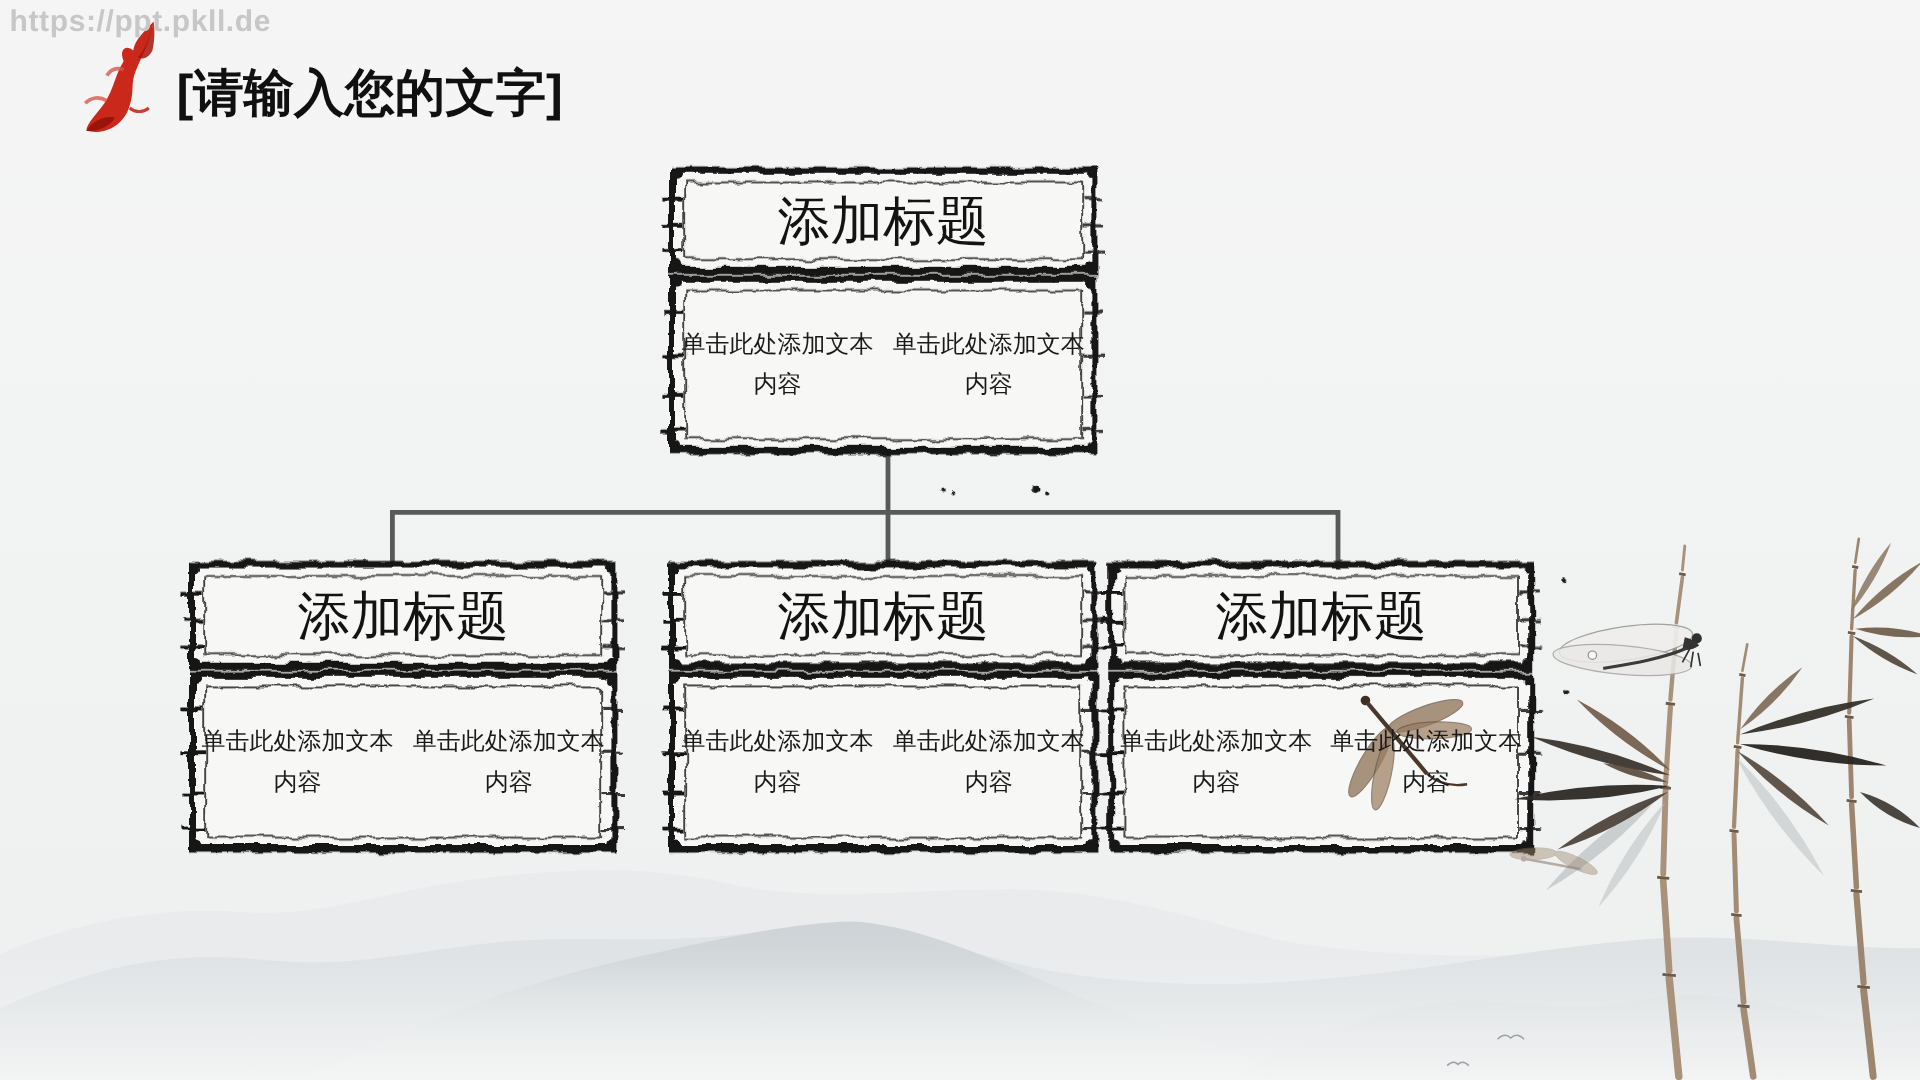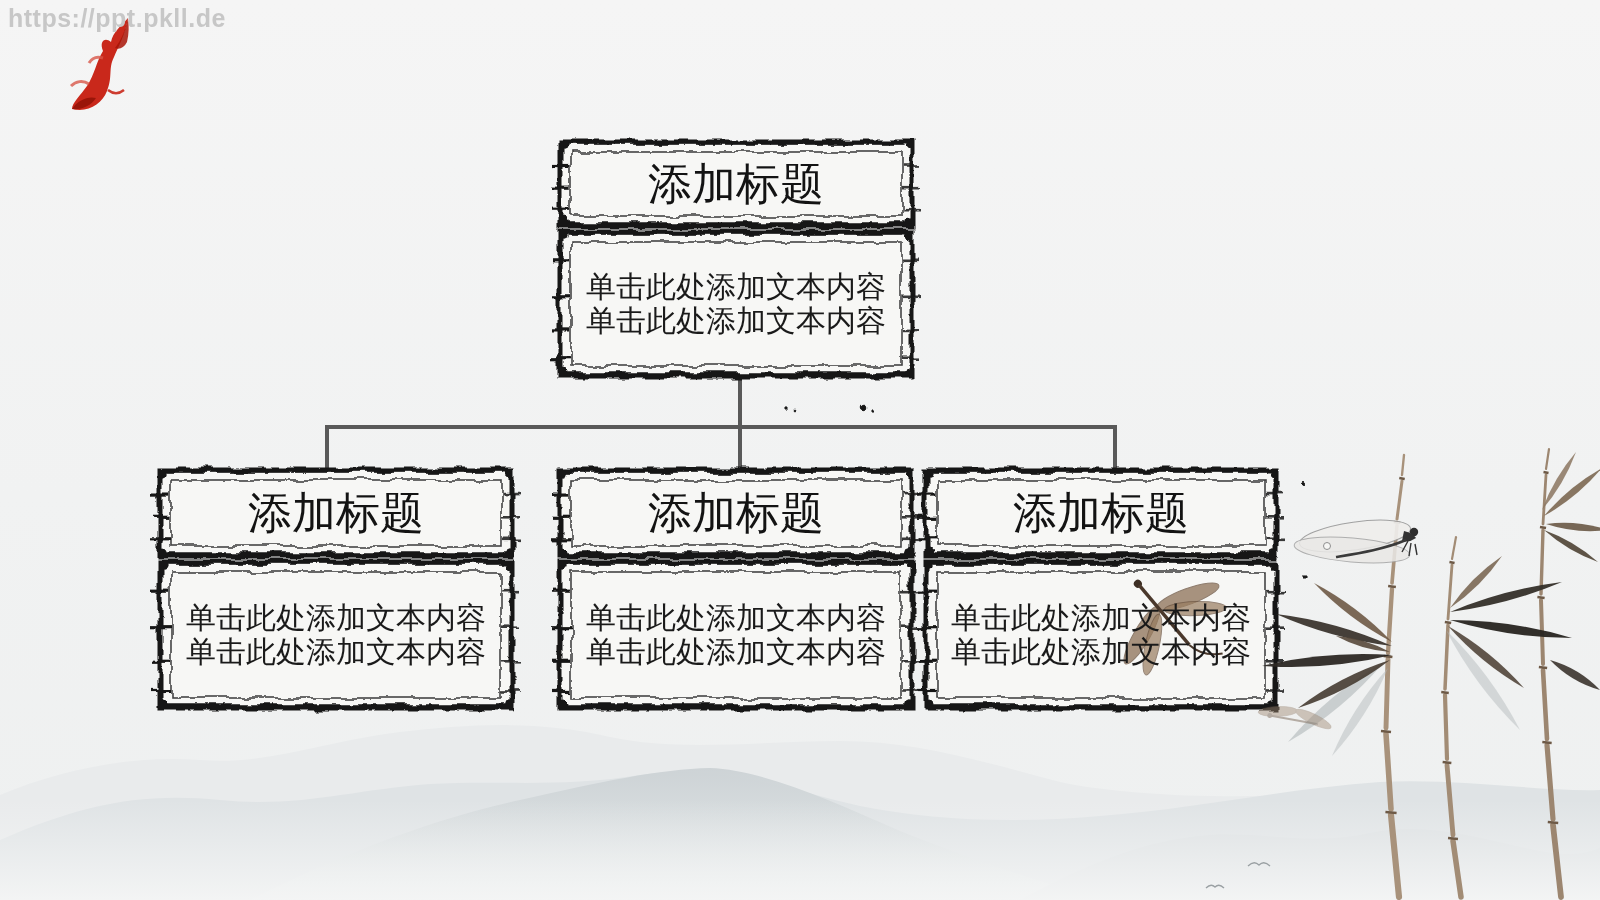--- a/index.html
+++ b/index.html
@@ -16,22 +16,22 @@
   .slide-title{
     position:absolute;left:147px;top:50px;margin:0;
     font-size:42px;font-weight:700;color:#101010;
   }
   .koi{position:absolute;left:45px;top:12px;width:115px;height:108px;pointer-events:none;}
   .node-title{
     position:absolute;display:flex;align-items:center;justify-content:center;
     font-size:44px;color:#131313;cursor:pointer;
   }
   .node-body{
-    position:absolute;display:flex;flex-direction:column;align-items:center;justify-content:center;
-    font-size:30px;line-height:34px;color:#1a1a1a;text-align:center;cursor:pointer;
+    position:absolute;display:flex;flex-direction:row;align-items:center;justify-content:center;
+    font-size:20px;line-height:34px;color:#1a1a1a;text-align:center;cursor:pointer;
   }
   
   .frame{fill:var(--boxfill,#f7f7f5);stroke:var(--ink,#161616);stroke-width:5;}
   .inner-line{fill:none;stroke:var(--ink,#161616);stroke-width:1.6;opacity:.8;}
   .ink-decor{stroke:var(--ink,#161616);fill:var(--ink,#161616);}
   .connector{fill:none;stroke:var(--connector,#595959);stroke-width:4;stroke-linecap:square;}
 </style>
 </head>
 <body>
 
@@ -299,20 +299,21 @@
   <svg class="koi" viewBox="0 0 115 108">
     <path d="M27,97 C43,101 57,92 62,79 C68,64 63,57 69,45 C73,35 80,24 83,6
              C75,15 68,20 66,30 C60,25 54,29 58,39 C51,50 50,62 42,74 C35,84 27,91 27,97 Z" fill="#c9281b"></path>
     <path d="M83,6 C80,20 76,28 70,36 C74,38 79,36 82,30 C84,22 84,13 83,6 Z" fill="#a81407" opacity=".85"></path>
     <path d="M27,97 C36,98 46,94 51,86 C43,84 33,88 27,97 Z" fill="#8f1005" opacity=".8"></path>
     <path d="M44,72 C38,68 31,69 26,74 M58,46 C52,44 47,46 44,51" stroke="#d8584a" stroke-width="3" fill="none" opacity=".8"></path>
     <path d="M63,78 C68,82 74,82 79,78" stroke="#c9281b" stroke-width="2.5" fill="none" opacity=".9"></path>
   </svg>
 
   <div class="watermark">https://ppt.pkll.de</div>
+  <h1 class="slide-title">[请输入您的文字]</h1>
 
   <div class="node-title" style="left:560px;top:142px;width:352px;height:84px">添加标题</div>
   <div class="node-body" style="left:560px;top:232px;width:352px;height:144px">
     <div>单击此处添加文本内容</div>
     <div>单击此处添加文本内容</div>
   </div>
 
   <div class="node-title" style="left:160px;top:470px;width:352px;height:86px">添加标题</div>
   <div class="node-body" style="left:160px;top:562px;width:352px;height:146px">
     <div>单击此处添加文本内容</div>

